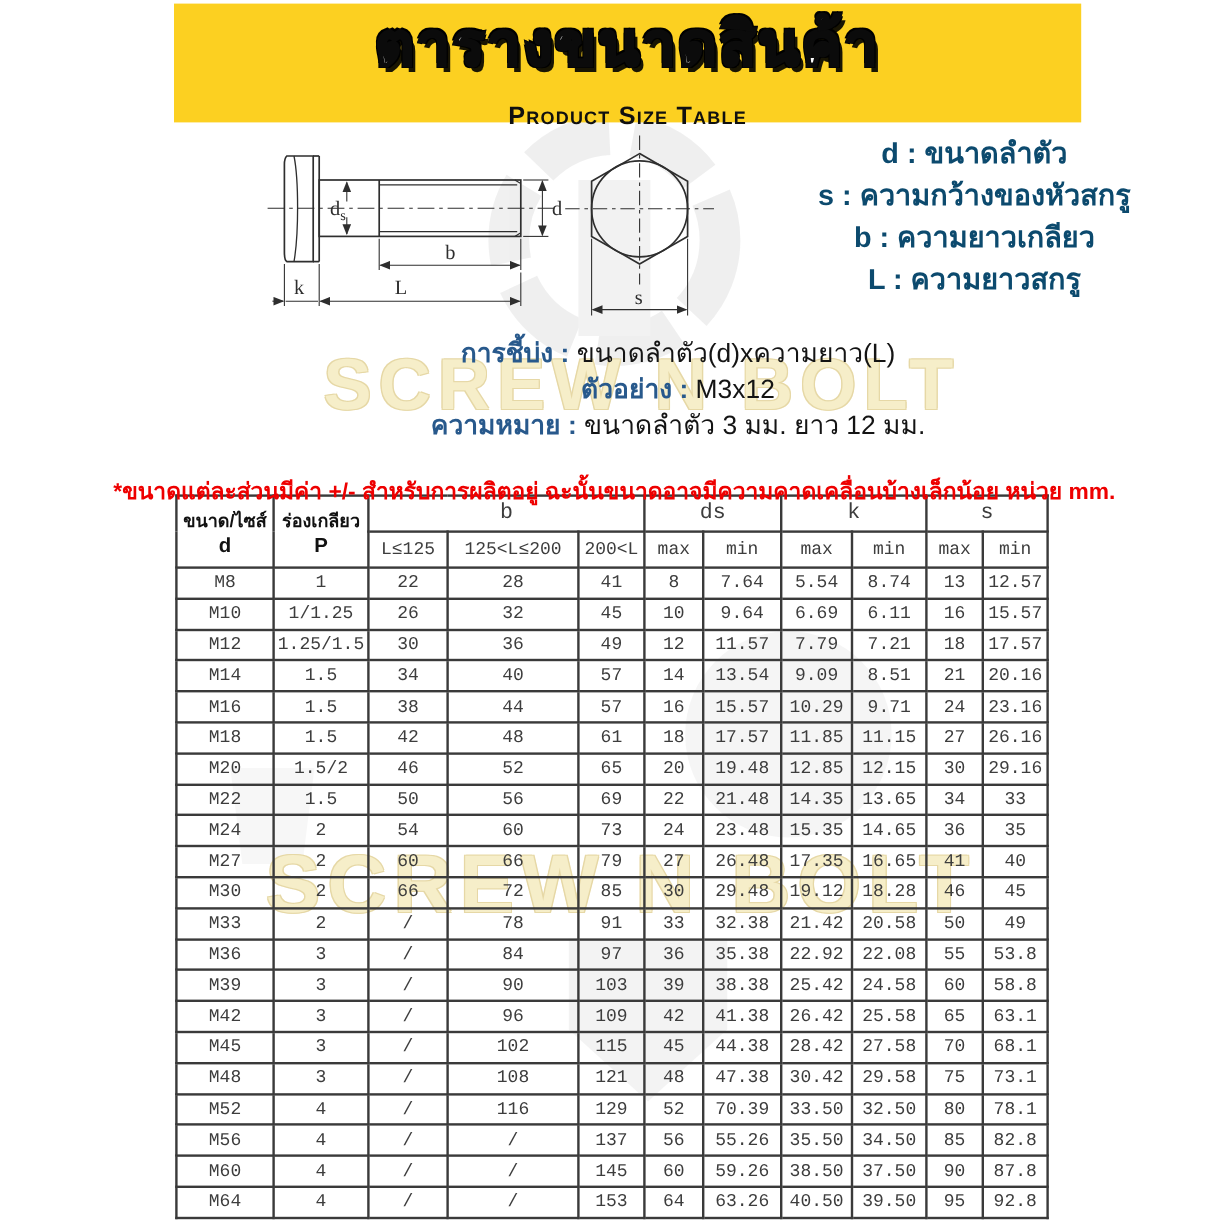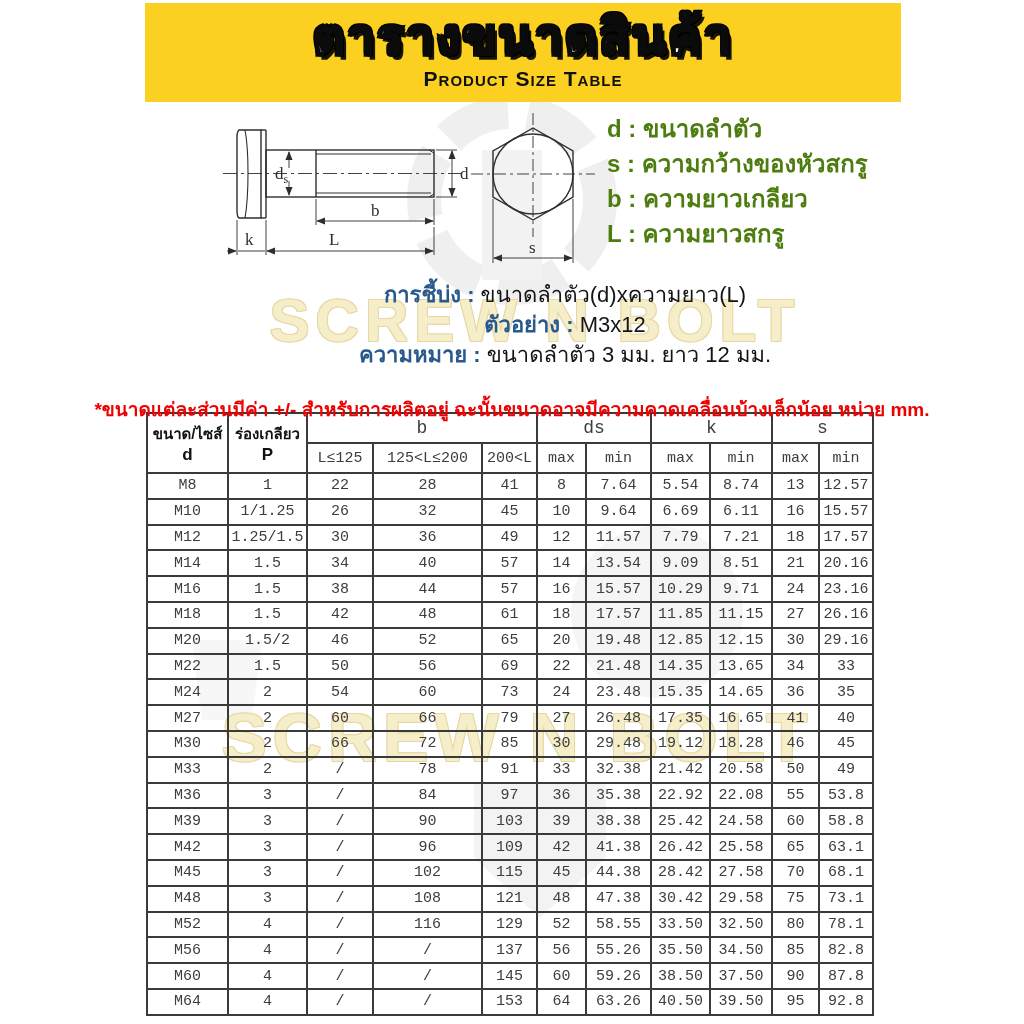--- a/index.html
+++ b/index.html
@@ -14,30 +14,30 @@
   .wm-text1 { left:140px; top:286px; width:790px; font-size:60px; }
   .wm-text2 { left:145px; top:698px; width:745px; font-size:68px; }
 
   
   .banner { position:absolute; left:145px; top:3px; width:756px; height:99px;
             background:#FCD021; z-index:2; text-align:center; }
   .banner-title { margin-top:6px; font-size:50px; line-height:56px; font-weight:800;
                   color:#fff; letter-spacing:2px; -webkit-text-stroke:2.5px #0b0b0b;
                   text-shadow:-2px -2px 0 #000, 2px -2px 0 #000, -2px 2px 0 #000,
                               2px 2px 0 #000, 4px 5px 0 rgba(0,0,0,.9); }
-  .banner-subtitle { margin-top:2px; font-variant:small-caps; font-size:21px;
+  .banner-subtitle { margin-top:20px; font-variant:small-caps; font-size:21px;
                      font-weight:700; letter-spacing:1px; color:#101010; }
 
   
   .diagram { position:absolute; left:195px; top:105px; z-index:1; }
   .diagram svg text { font-family:"Liberation Serif", serif; font-size:17px; fill:#2e2e2e; }
 
   
   .legend { position:absolute; left:607px; top:111px; width:410px; z-index:2; }
-  .legend-item { font-size:24px; font-weight:700; color:#4d7c0f; line-height:35px; white-space:nowrap; }
+  .legend-item { font-size:24px; font-weight:700; color:#0c4a6e; line-height:35px; white-space:nowrap;text-align:center; }
 
   
   .ident { position:absolute; left:200px; top:280px; width:730px; z-index:2;
            text-align:center; font-size:22px; line-height:30px; }
   .ident-label { color:#28598C; font-weight:700; }
   .ident-value { color:#141414; font-weight:400; }
 
   
   .note { position:absolute; left:0; top:394px; width:1024px; text-align:center; z-index:2;
           color:#EE0000; font-size:19px; font-weight:600; white-space:nowrap; }
@@ -440,21 +440,21 @@
         <td>75</td>
         <td>73.1</td>
       </tr>
       <tr>
         <td>M52</td>
         <td>4</td>
         <td>/</td>
         <td>116</td>
         <td>129</td>
         <td>52</td>
-        <td>58.55</td>
+        <td>70.39</td>
         <td>33.50</td>
         <td>32.50</td>
         <td>80</td>
         <td>78.1</td>
       </tr>
       <tr>
         <td>M56</td>
         <td>4</td>
         <td>/</td>
         <td>/</td>

